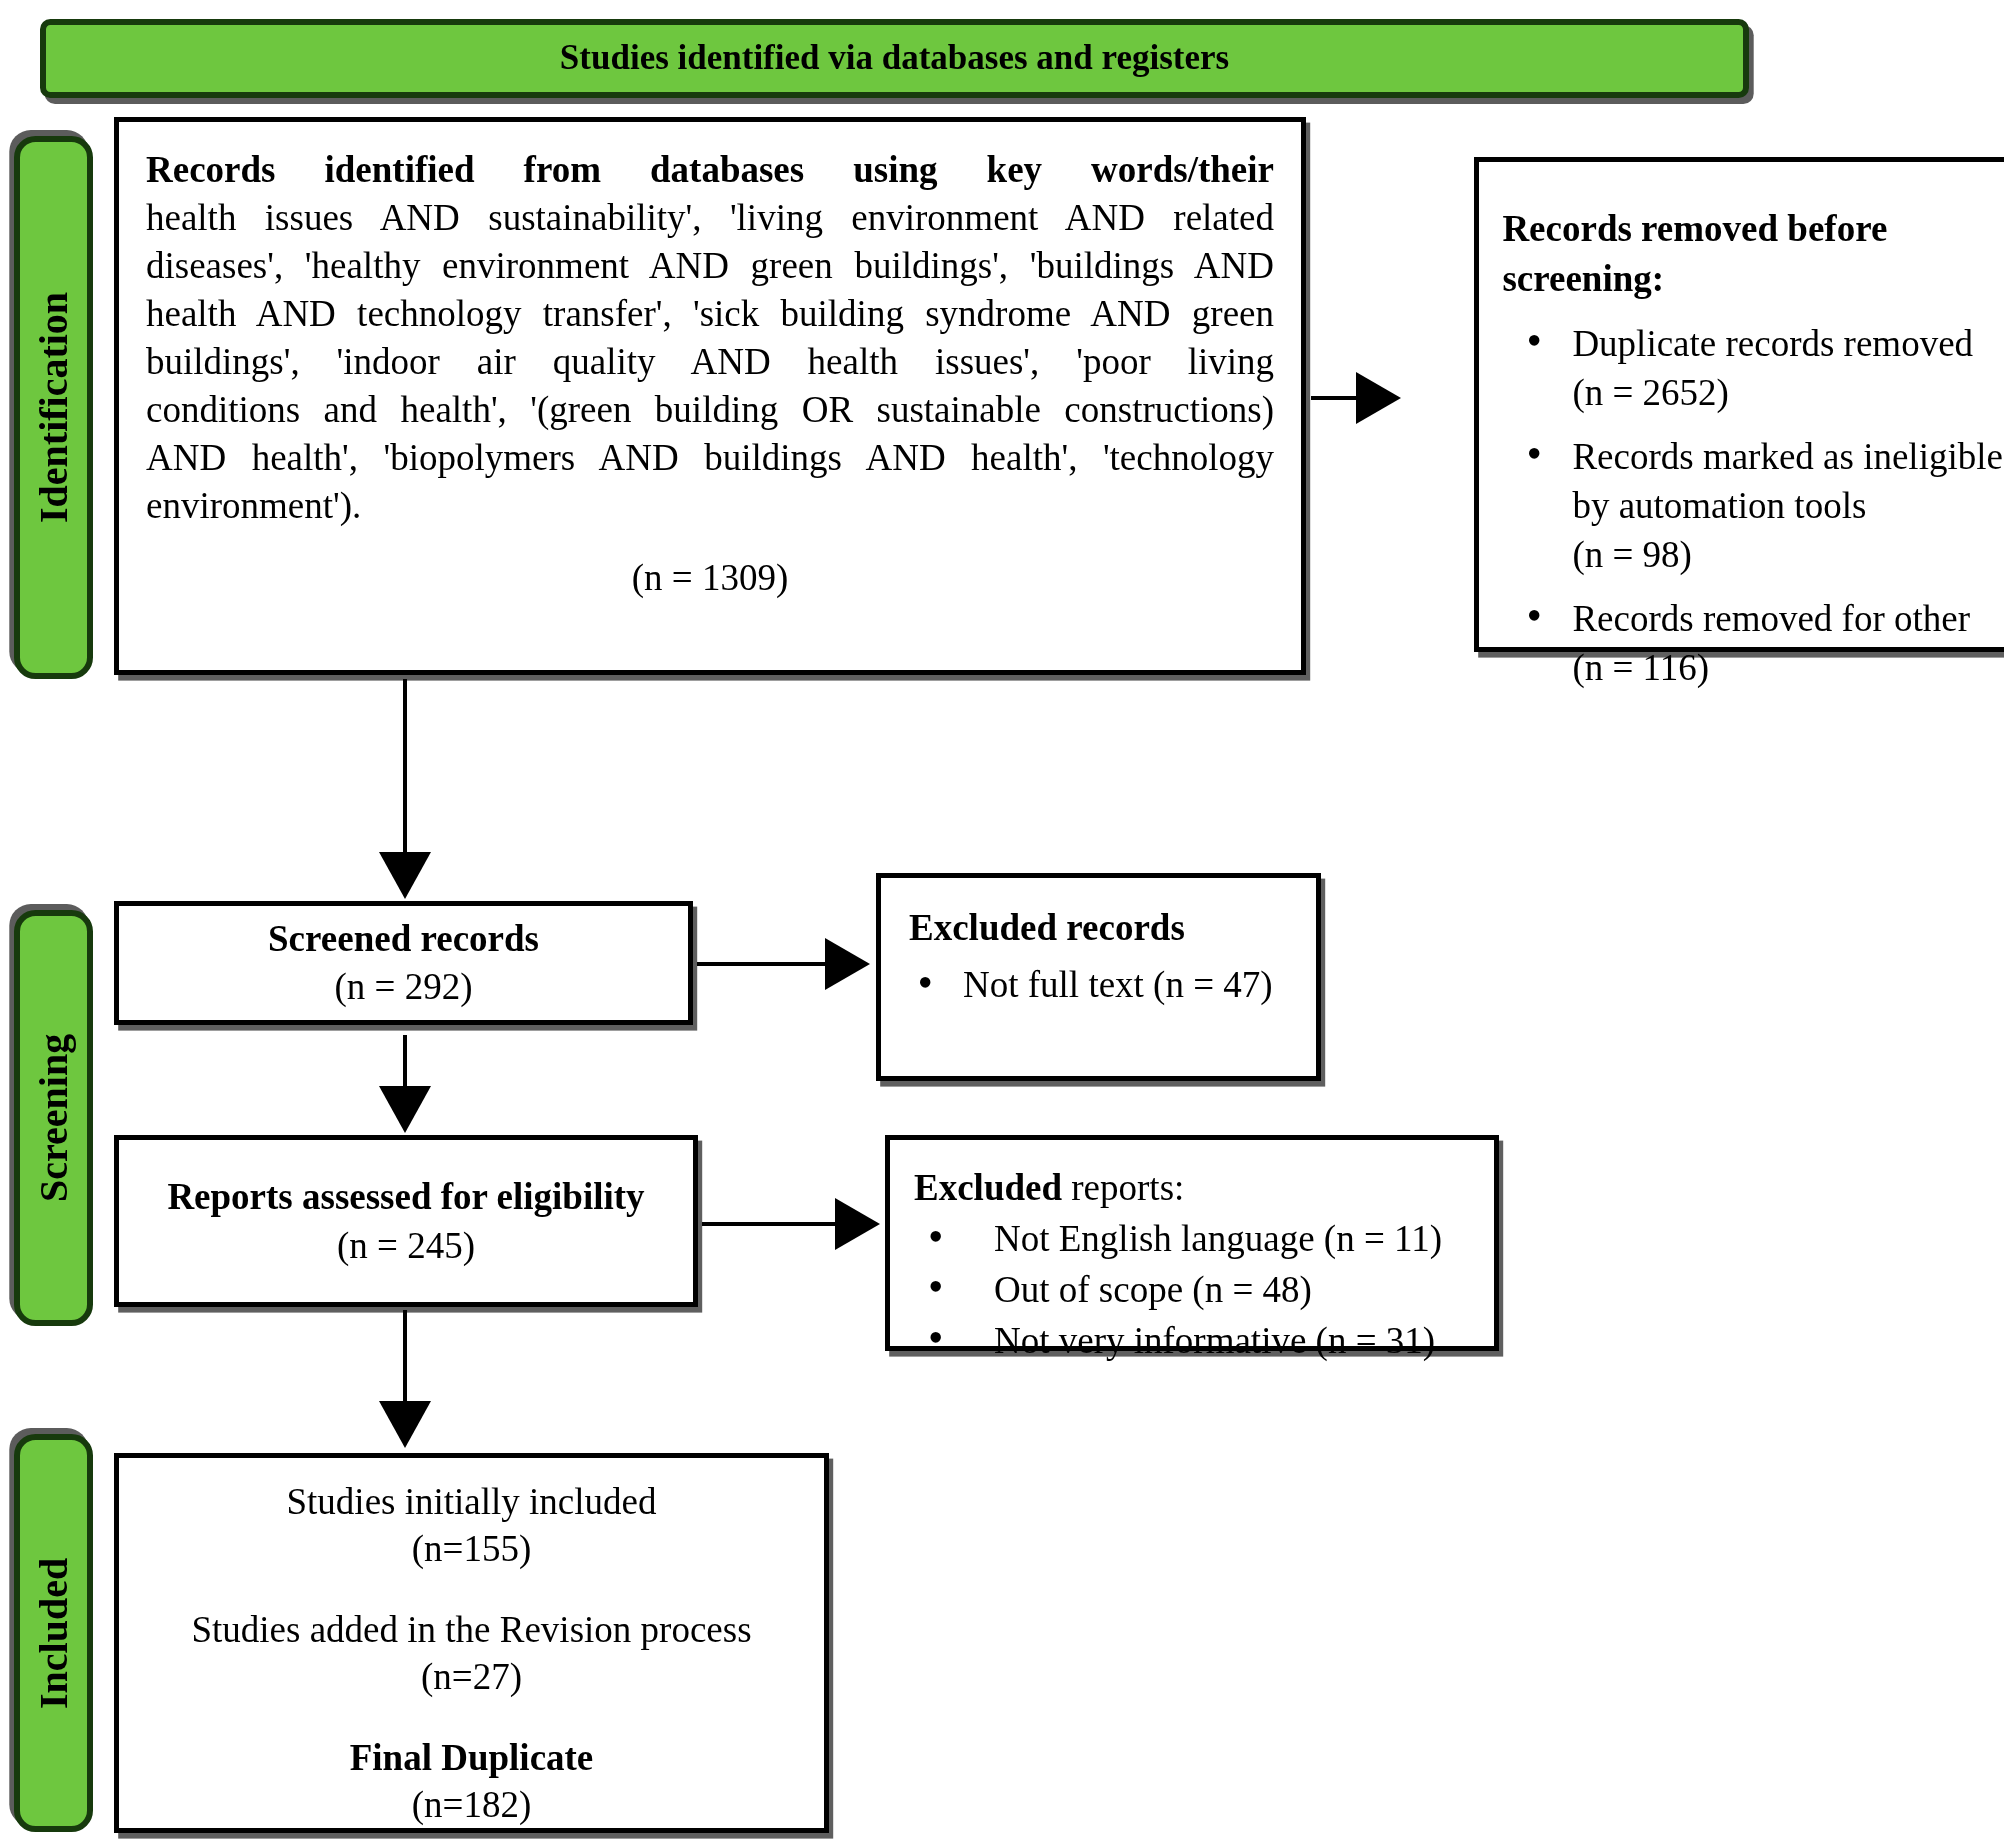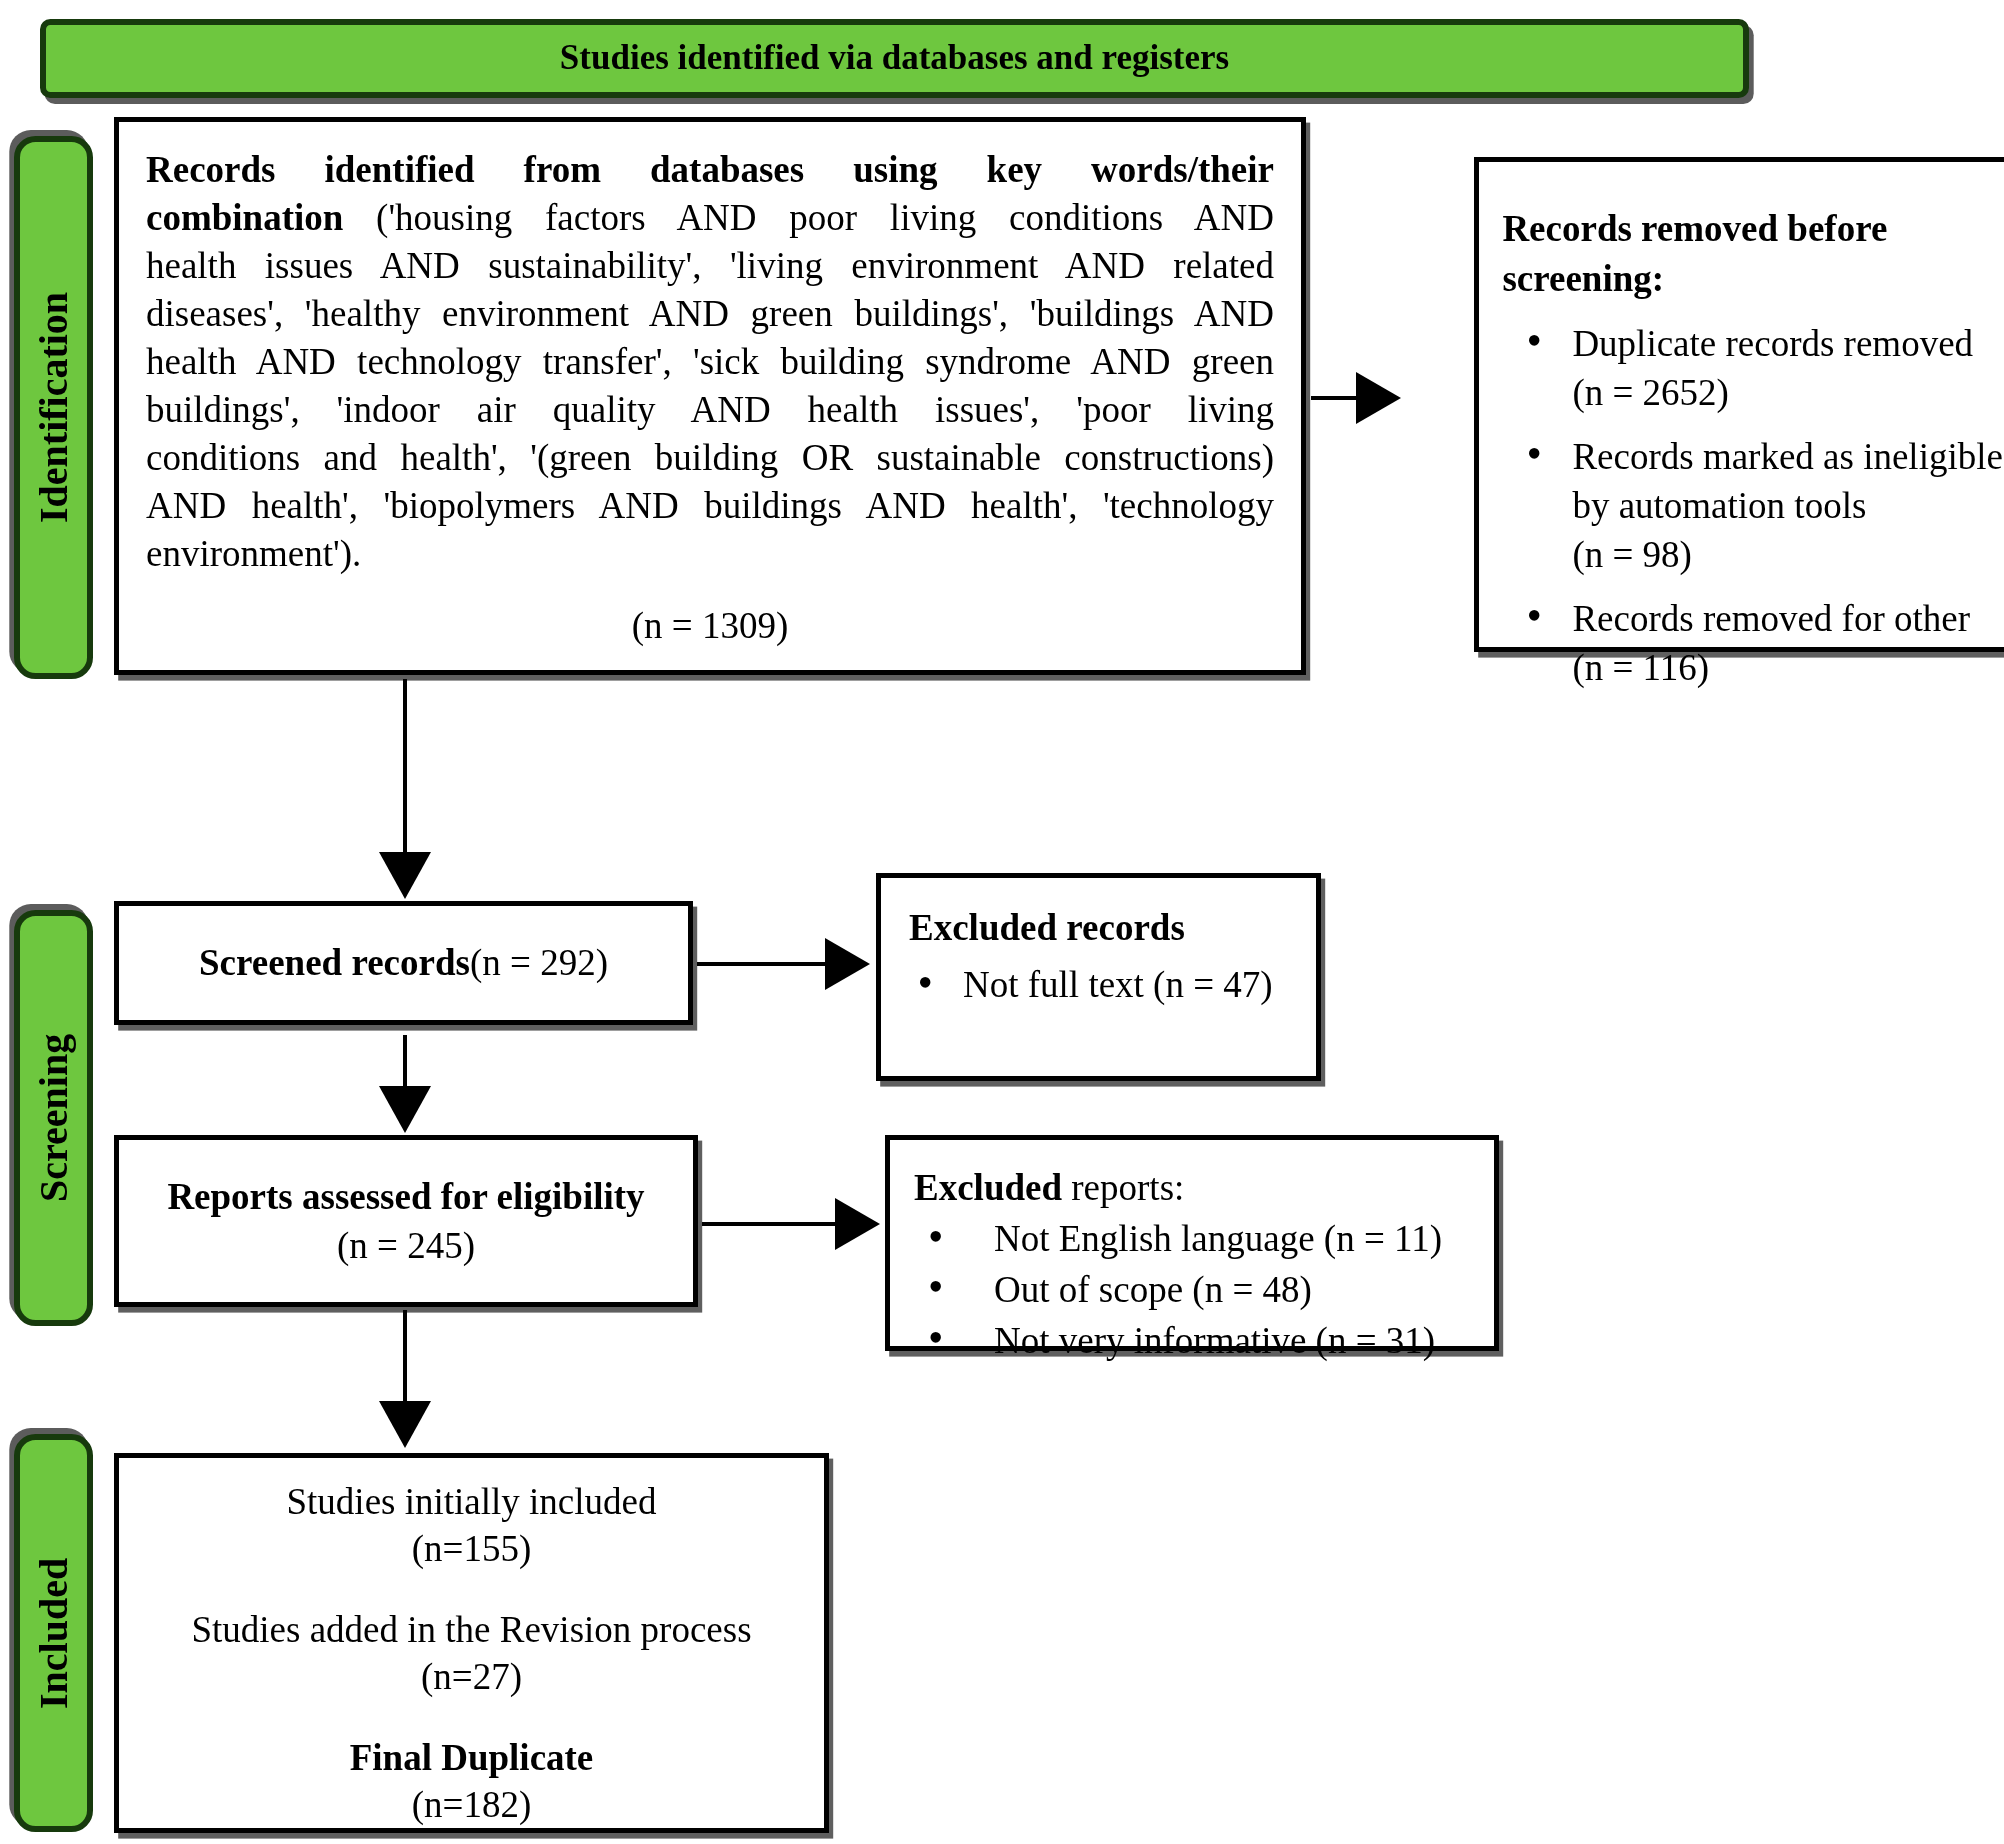--- a/index.html
+++ b/index.html
@@ -36,21 +36,21 @@
   .pline{text-align:justify;text-align-last:justify;}
   .pline .b{font-weight:bold;}
   .plast{text-align:left;}
   .count-center{text-align:center;margin-top:24px;}
   .removed-box{left:1474px;top:157px;width:599px;height:495px;padding:42px 17px 0 23.4px;}
   .removed-box .title{font-weight:bold;line-height:50px;}
   .bullet{position:relative;padding-left:70px;line-height:49px;margin-top:15px;}
   .bullet::before{content:"\2022";position:absolute;left:24px;top:-2.8px;font-size:44px;}
   .screened-box{
     left:114px;top:901px;width:579px;height:124px;
-    display:flex;flex-direction:row;align-items:center;justify-content:center;
+    display:flex;flex-direction:column;align-items:center;justify-content:center;
     text-align:center;
   }
   .bold{font-weight:bold;}
   .excl-records-box{left:876px;top:873px;width:445px;height:208px;padding:26px 6px 0 28px;}
   .excl-records-box .bullet{padding-left:54px;margin-top:8.4px;}
   .excl-records-box .bullet::before{left:8.4px;}
   .reports-box{
     left:114px;top:1135px;width:584px;height:172px;
     display:flex;flex-direction:column;align-items:center;justify-content:center;
     text-align:center;line-height:49px;
@@ -84,23 +84,20 @@
 </div>
 <div class="green stage included">
   <span>Included</span>
 </div>
 
 <div class="box records-box">
   <div>
 
   <div class="pline">
       <span class="b">Records identified from databases using key words/their</span><span></span>
-    </div>
-      <div class="pline">
-      <span class="b">combination</span><span> ('housing factors AND poor living conditions AND</span>
     </div>
       <div class="pline">
       <span class="b"></span><span>health issues AND sustainability', 'living environment AND related</span>
     </div>
       <div class="pline">
       <span class="b"></span><span>diseases', 'healthy environment AND green buildings', 'buildings AND</span>
     </div>
       <div class="pline">
       <span class="b"></span><span>health AND technology transfer', 'sick building syndrome AND green</span>
     </div>

